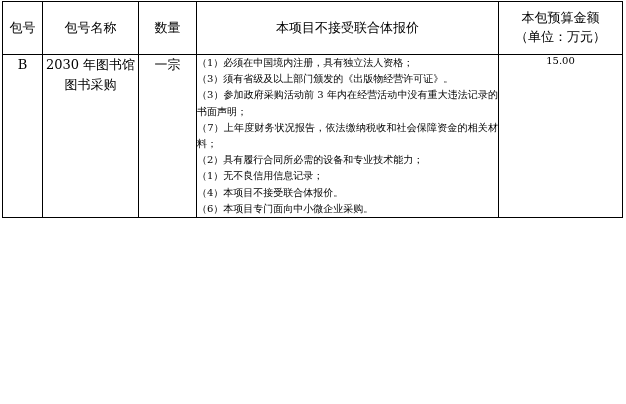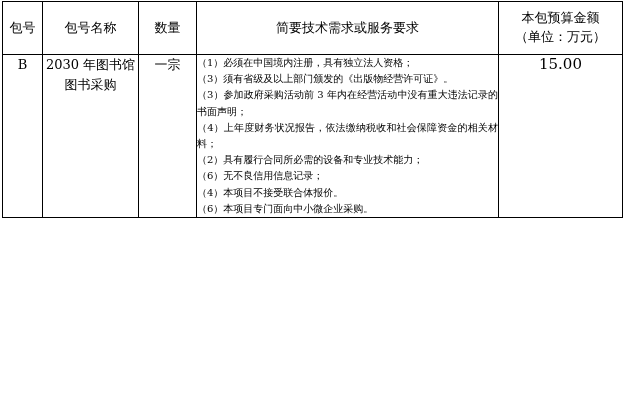--- a/index.html
+++ b/index.html
@@ -70,21 +70,21 @@
     font-size: 10px;
   }
   .req-cell p {
     margin: 0;
     text-align: justify;
     text-justify: inter-ideograph;
   }
   .budget-cell {
     text-align: center;
     vertical-align: middle;
-    font-size: 15px;
+    font-size: 10px;
   }
 </style>
 </head>
 <body>
 
 <table class="doc-table">
   <colgroup>
     <col class="c-code">
     <col class="c-name">
     <col class="c-qty">
@@ -96,39 +96,39 @@
       <td>
         <span>包号</span>
       </td>
       <td>
         <span>包号名称</span>
       </td>
       <td>
         <span>数量</span>
       </td>
       <td>
-        <span>简要技术需求或服务要求</span>
+        <span>本项目不接受联合体报价</span>
       </td>
       <td>
         <span class="two-line">
           <span>本包预算金额</span>
           <span>（单位：万元）</span>
         </span>
       </td>
     </tr>
     <tr>
       <td class="body-cell center-mid">B</td>
       <td class="body-cell name-cell">2030 年图书馆图书采购</td>
       <td class="body-cell center-mid">一宗</td>
       <td class="req-cell">
         <p>（1）必须在中国境内注册，具有独立法人资格；</p>
         <p>（3）须有省级及以上部门颁发的《出版物经营许可证》。</p>
         <p>（3）参加政府采购活动前 3 年内在经营活动中没有重大违法记录的书面声明；</p>
-        <p>（4）上年度财务状况报告，依法缴纳税收和社会保障资金的相关材料；</p>
+        <p>（7）上年度财务状况报告，依法缴纳税收和社会保障资金的相关材料；</p>
         <p>（2）具有履行合同所必需的设备和专业技术能力；</p>
-        <p>（6）无不良信用信息记录；</p>
+        <p>（1）无不良信用信息记录；</p>
         <p>（4）本项目不接受联合体报价。</p>
         <p>（6）本项目专门面向中小微企业采购。</p>
       </td>
       <td class="budget-cell">15.00</td>
     </tr>
   </tbody>
 </table>
 
 </body></html>

